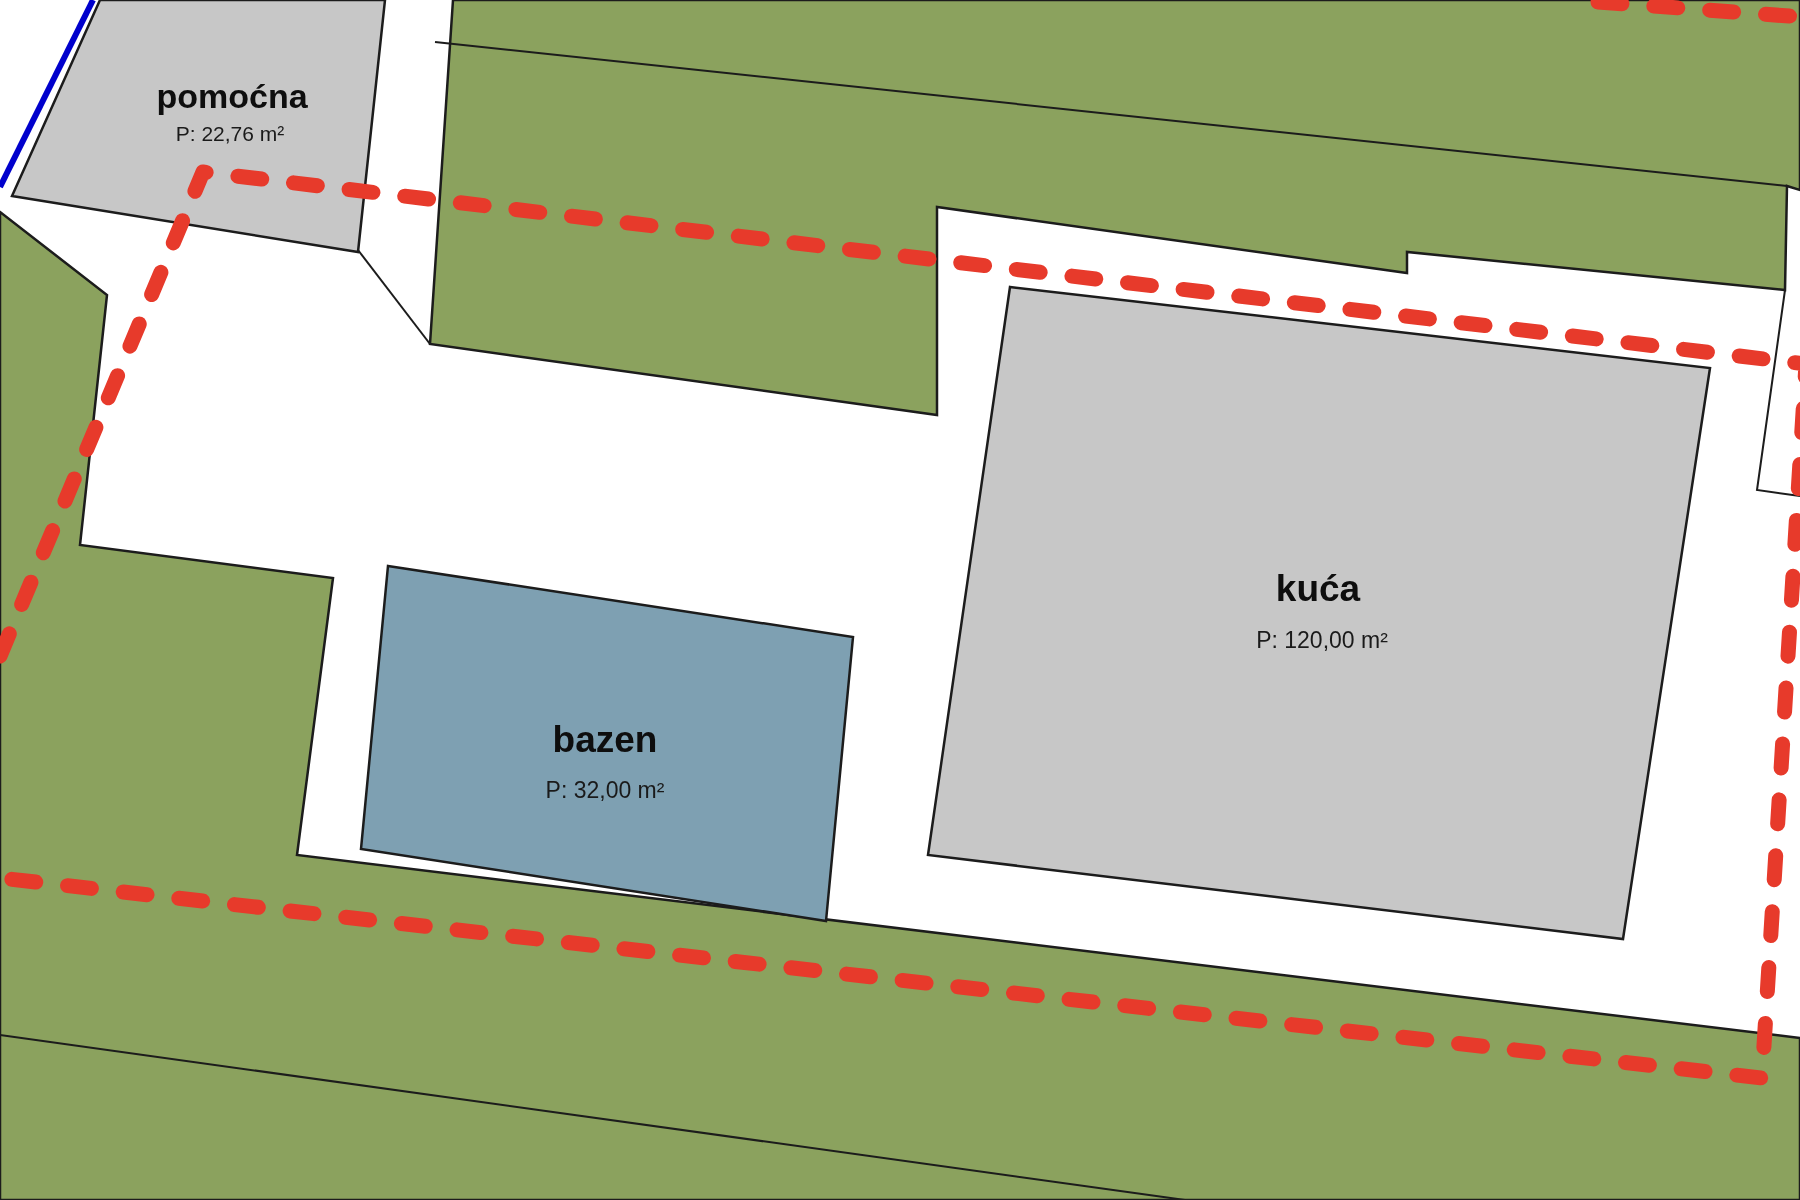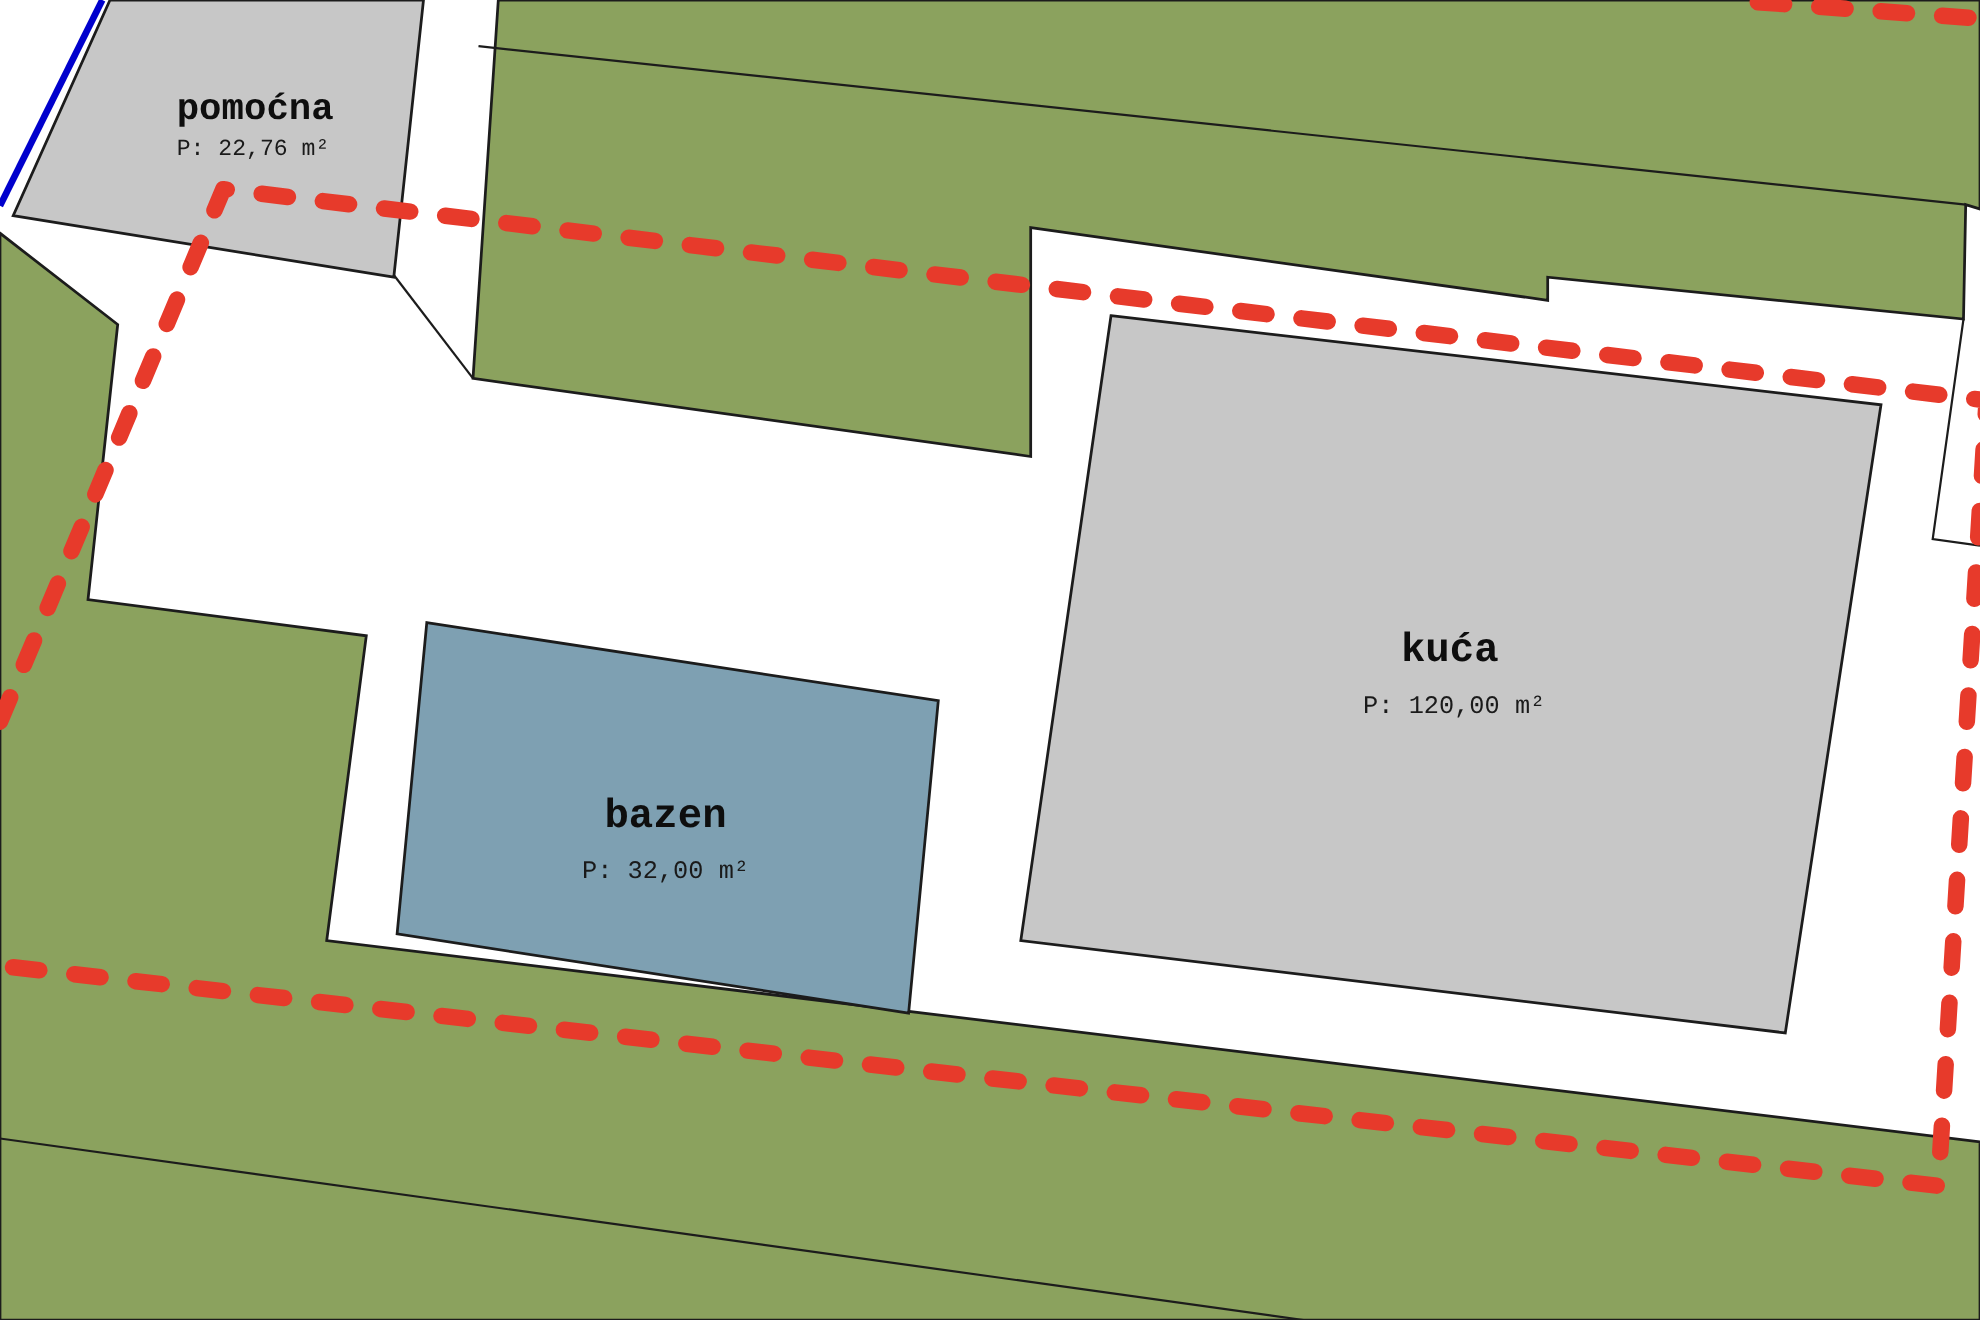--- a/index.html
+++ b/index.html
@@ -8,21 +8,20 @@
     width: 1800px;
     height: 1200px;
     overflow: hidden;
     background: #ffffff;
     font-family: "Liberation Sans", sans-serif;
   }
   #map-stage {
     position: relative;
     width: 1800px;
     height: 1200px;
-    font-family: Liberation Mono, monospace;
   }
   svg { display: block; }
   .parcel-line {
     fill: none;
     stroke: #1c1c1c;
     stroke-width: 2;
   }
   .shape-outline {
     stroke: #1c1c1c;
     stroke-width: 2.5;

